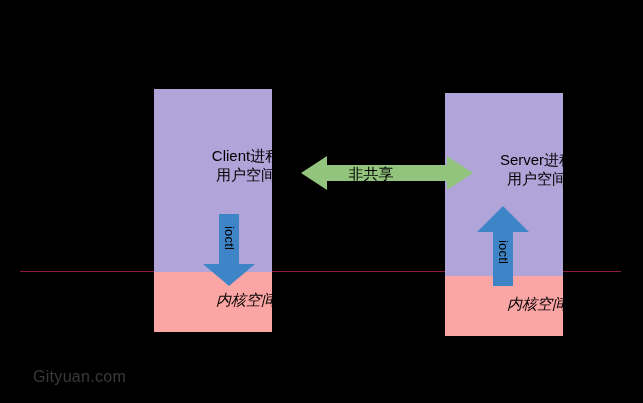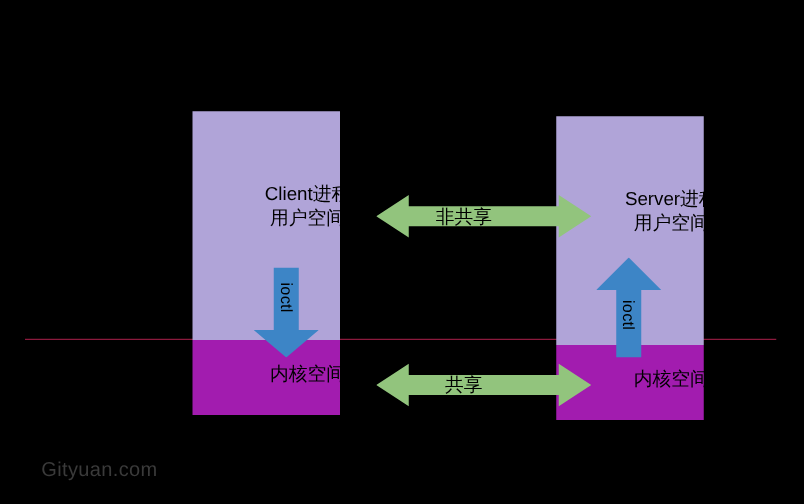--- a/index.html
+++ b/index.html
@@ -40,22 +40,23 @@
 
   .user-space {
     position: relative;
     height: 183px;
     background: #b0a4d8;
     box-sizing: border-box;
   }
   .kernel-space {
     position: relative;
     height: 60px;
-    background: #a21caf;
+    background: #fca5a5;
     box-sizing: border-box;
+    font-style: italic;
   }
 
   .box-label {
     position: absolute;
     left: 0;
     width: 100%;
     text-align: center;
     color: #000000;
     font-size: 15px;
     line-height: 19px;
@@ -177,22 +178,16 @@
     <span class="ioctl-label">ioctl</span>
   </div>
 
   <div class="green-arrow top">
     <svg width="172" height="38" viewBox="0 0 172 38" xmlns="http://www.w3.org/2000/svg">
       <polygon points="0,19 26,2 26,11 146,11 146,2 172,19 146,36 146,27 26,27 26,36" fill="#92c47d"></polygon>
     </svg>
     <span class="green-label">非共享</span>
   </div>
 
-  <div class="green-arrow bottom">
-    <svg width="172" height="38" viewBox="0 0 172 38" xmlns="http://www.w3.org/2000/svg">
-      <polygon points="0,19 26,2 26,11 146,11 146,2 172,19 146,36 146,27 26,27 26,36" fill="#92c47d"></polygon>
-    </svg>
-    <span class="green-label">共享</span>
-  </div>
 
   <div class="watermark">Gityuan.com</div>
 
 </div>
 
 </body></html>

